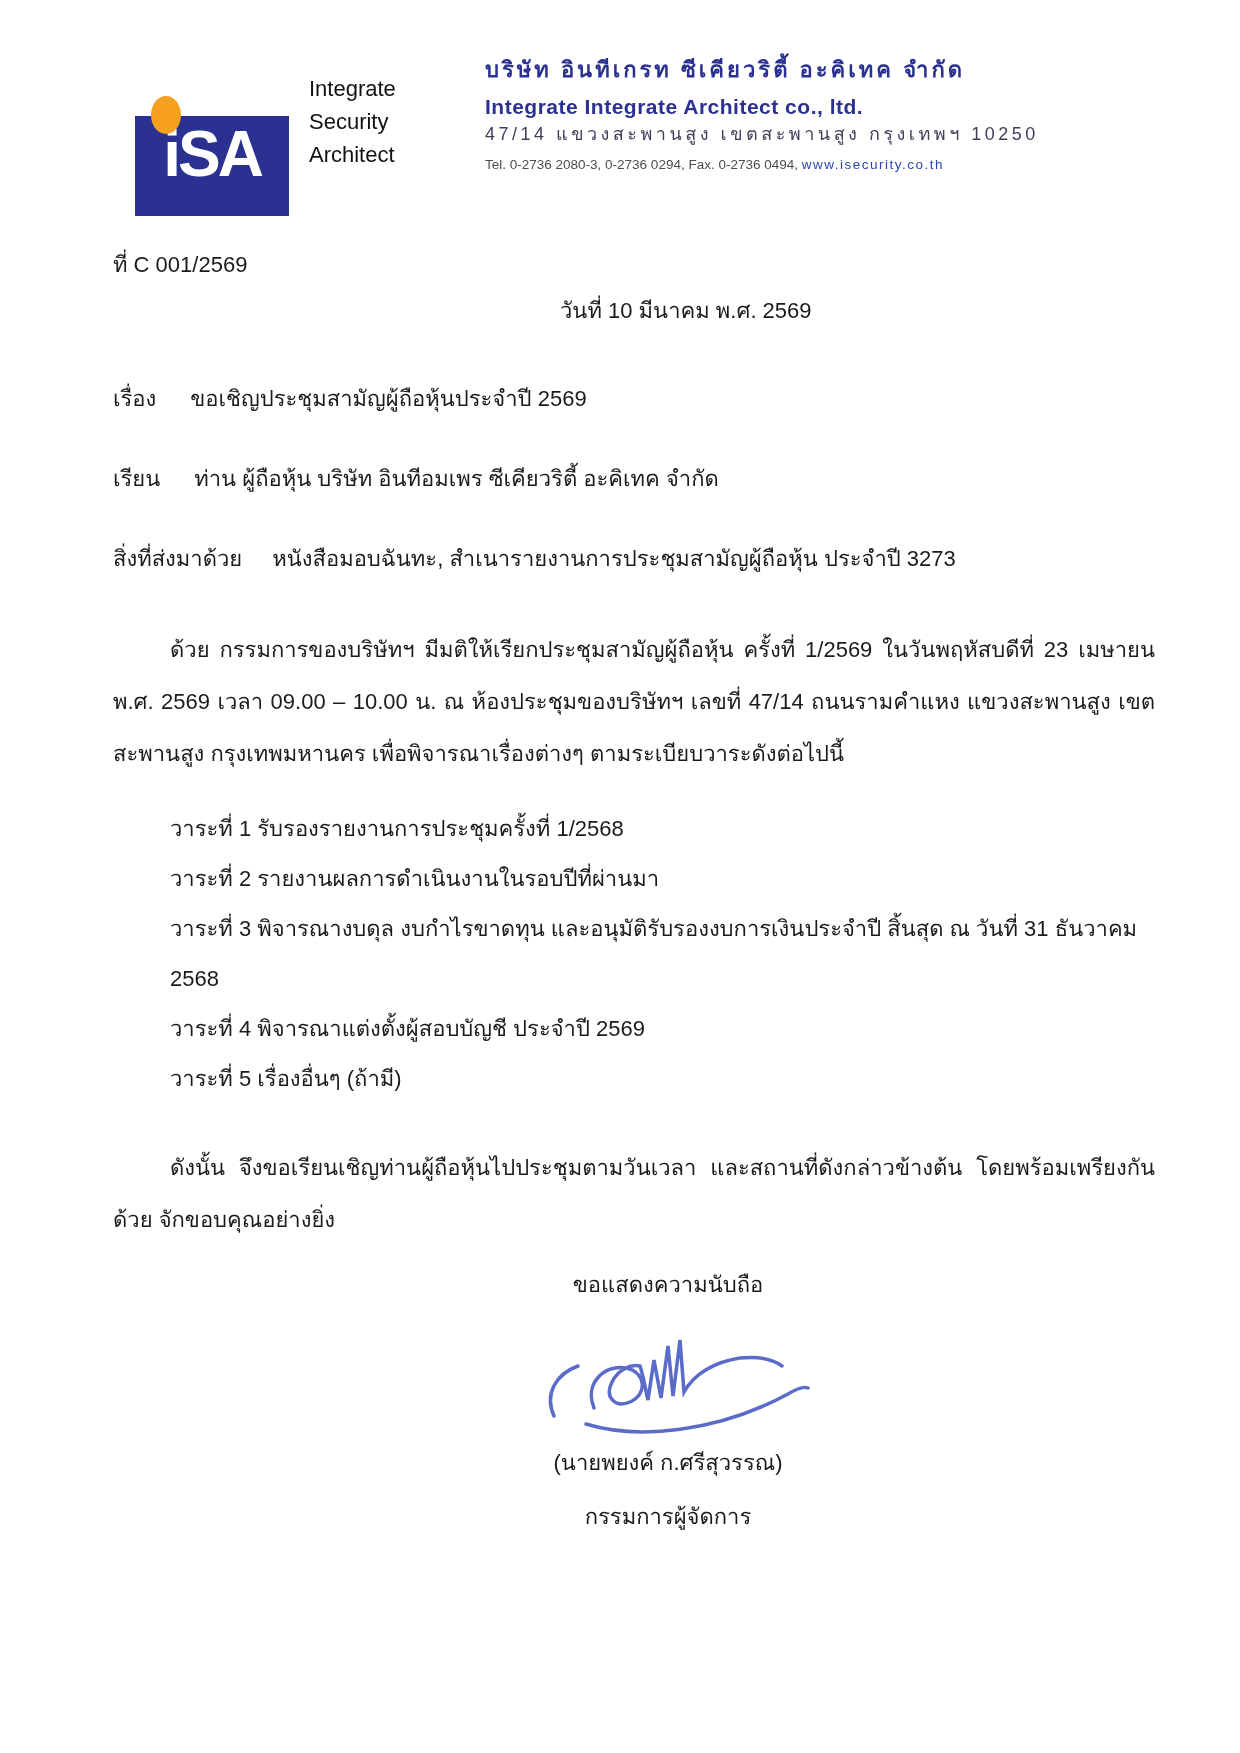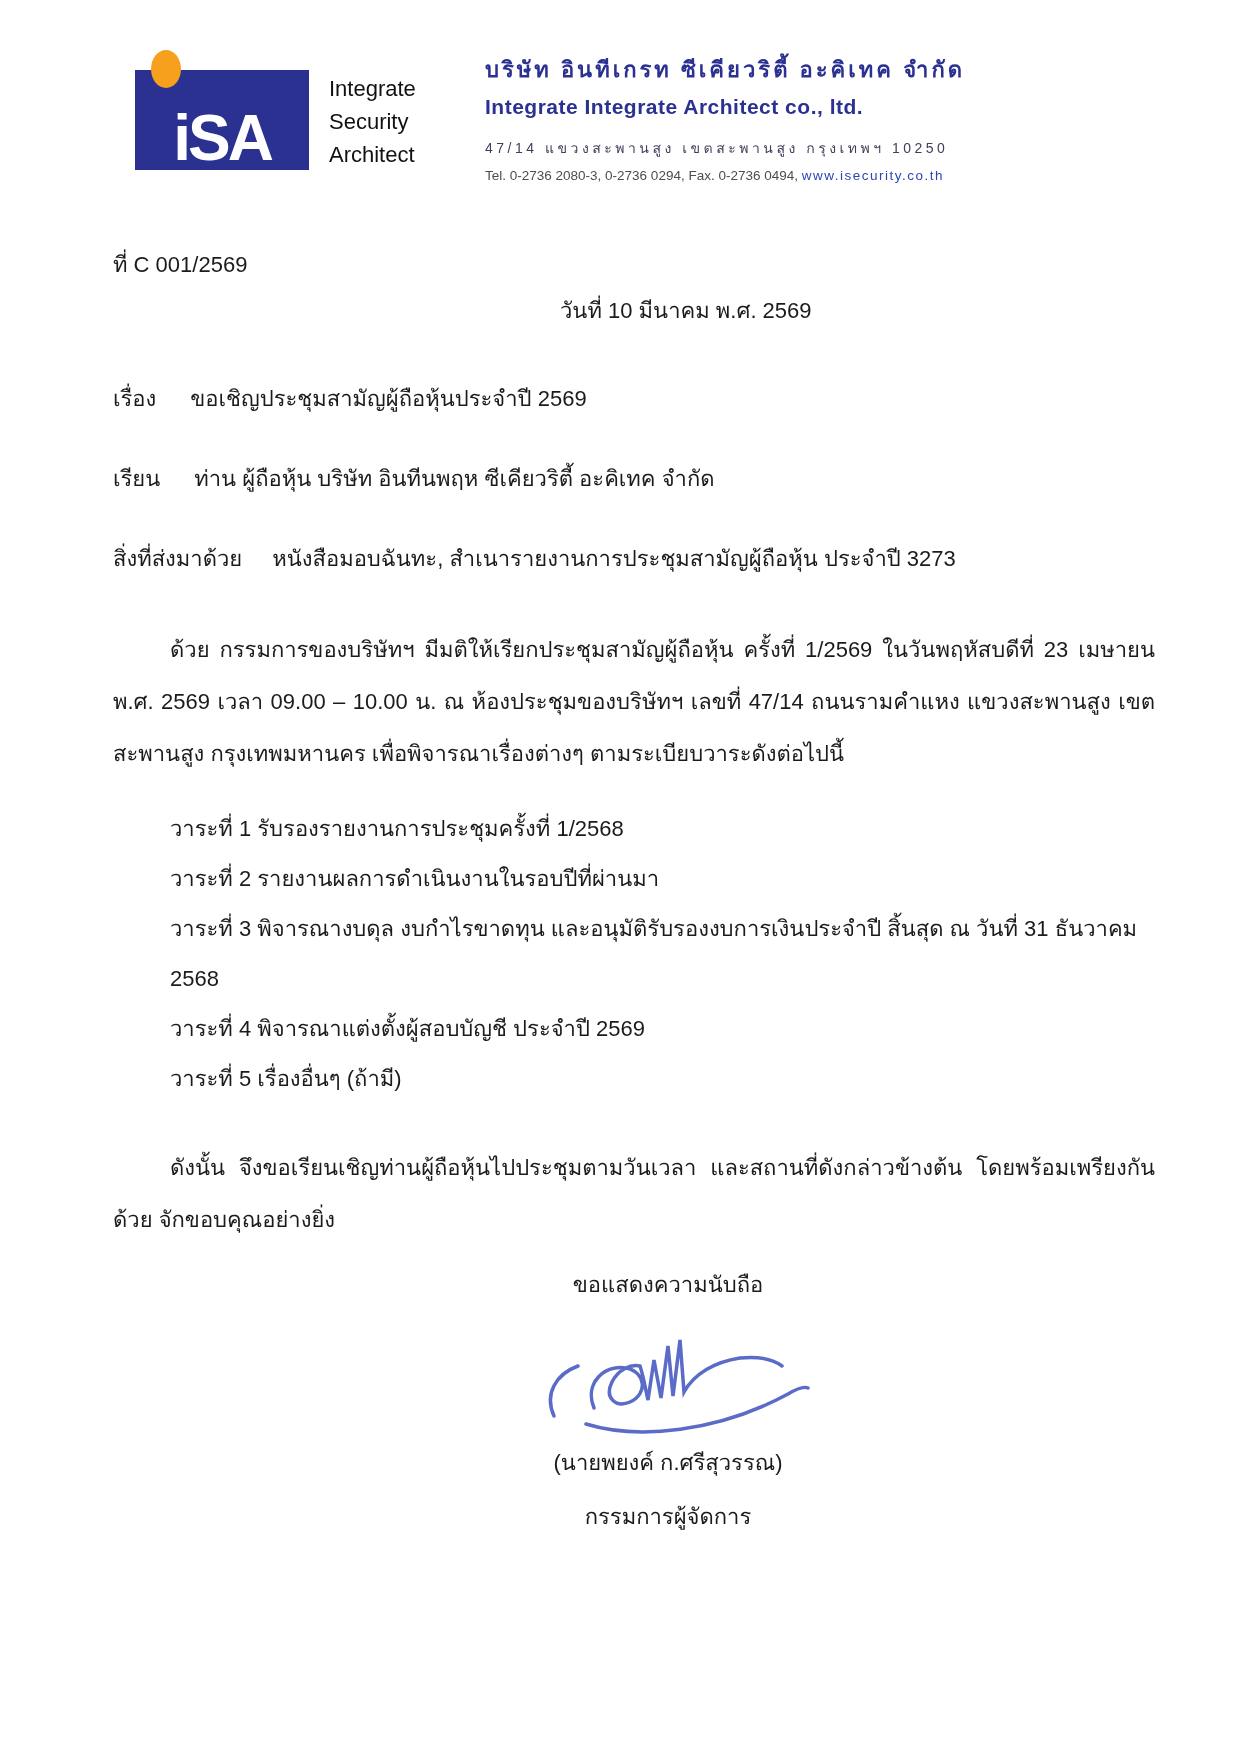--- a/index.html
+++ b/index.html
@@ -7,23 +7,23 @@
   body { font-family:"Liberation Sans","DejaVu Sans",sans-serif; }
   .page {
     position:relative; width:1240px; height:1753px; margin:0 auto;
     background:#ffffff; color:#1b1b1b; overflow:hidden;
   }
 
   
   .header { position:absolute; top:62px; left:135px; right:80px; }
   .logo-wrap { position:absolute; left:0; top:8px; display:flex; }
   .logo-box {
-    position:relative; width:174px; height:100px;
+    position:relative; width:154px; height:100px;
     background:#2b3191; overflow:visible;
-    display:flex; align-items:flex-end; justify-content:center;
+    display:flex; align-items:flex-start; justify-content:center;margin-top:46px;
   }
   .logo-acronym {
     color:#ffffff; font-weight:bold; font-size:64px; line-height:1;
     letter-spacing:-3px; padding-top:6px;
   }
   .logo-dot {
     position:absolute; top:-20px; left:16px; width:30px; height:38px;
     border-radius:50%; background:#f6a01d;
   }
   .logo-tagline { margin-left:20px; padding-top:2px; }
@@ -32,21 +32,21 @@
   .co-block { position:absolute; left:350px; top:-10px; width:700px; }
   .co-th {
     color:#2b3191; font-weight:bold; font-size:22px; letter-spacing:3px;
     white-space:nowrap;
   }
   .co-en {
     color:#2b3191; font-weight:bold; font-size:21px; margin-top:8px;
     letter-spacing:0.5px;
   }
   .co-addr {
-    color:#3f3f5a; font-size:14px; letter-spacing:3.5px; margin-top:18px;
+    color:#3f3f5a; font-size:18px; letter-spacing:3.5px; margin-top:0;
     white-space:nowrap;
   }
   .co-tel { color:#4d4d4d; font-size:13.5px; margin-top:9px; white-space:nowrap; }
   .co-web { color:#2b46b4; letter-spacing:1.5px; }
 
   
   .letter { position:absolute; top:250px; left:113px; right:85px; font-size:22px; }
   .ref-no { line-height:30px; }
   .date-line { margin-top:16px; padding-left:447px; line-height:30px; }
   .lrow { display:flex; line-height:30px;text-align:right; }
@@ -105,21 +105,21 @@
 
     <div class="date-line">วันที่  10 มีนาคม  พ.ศ. 2569</div>
 
     <div class="lrow row-subject">
       <span class="lbl">เรื่อง</span>
       <span class="val">ขอเชิญประชุมสามัญผู้ถือหุ้นประจำปี 2569</span>
     </div>
 
     <div class="lrow row-to">
       <span class="lbl">เรียน</span>
-      <span class="val">ท่าน ผู้ถือหุ้น บริษัท อินทีนพฤห ซีเคียวริตี้ อะคิเทค จำกัด</span>
+      <span class="val">ท่าน ผู้ถือหุ้น บริษัท อินทีอมเพร ซีเคียวริตี้ อะคิเทค จำกัด</span>
     </div>
 
     <div class="lrow row-encl">
       <span class="lbl">สิ่งที่ส่งมาด้วย</span>
       <span class="val">หนังสือมอบฉันทะ, สำเนารายงานการประชุมสามัญผู้ถือหุ้น ประจำปี 3273</span>
     </div>
 
     <p class="para">ด้วย กรรมการของบริษัทฯ มีมติให้เรียกประชุมสามัญผู้ถือหุ้น ครั้งที่ 1/2569 ในวันพฤหัสบดีที่ 23 เมษายน พ.ศ. 2569  เวลา 09.00 – 10.00 น. ณ ห้องประชุมของบริษัทฯ เลขที่ 47/14 ถนนรามคำแหง แขวงสะพานสูง เขตสะพานสูง กรุงเทพมหานคร เพื่อพิจารณาเรื่องต่างๆ ตามระเบียบวาระดังต่อไปนี้</p>
 
     <div class="agenda">

